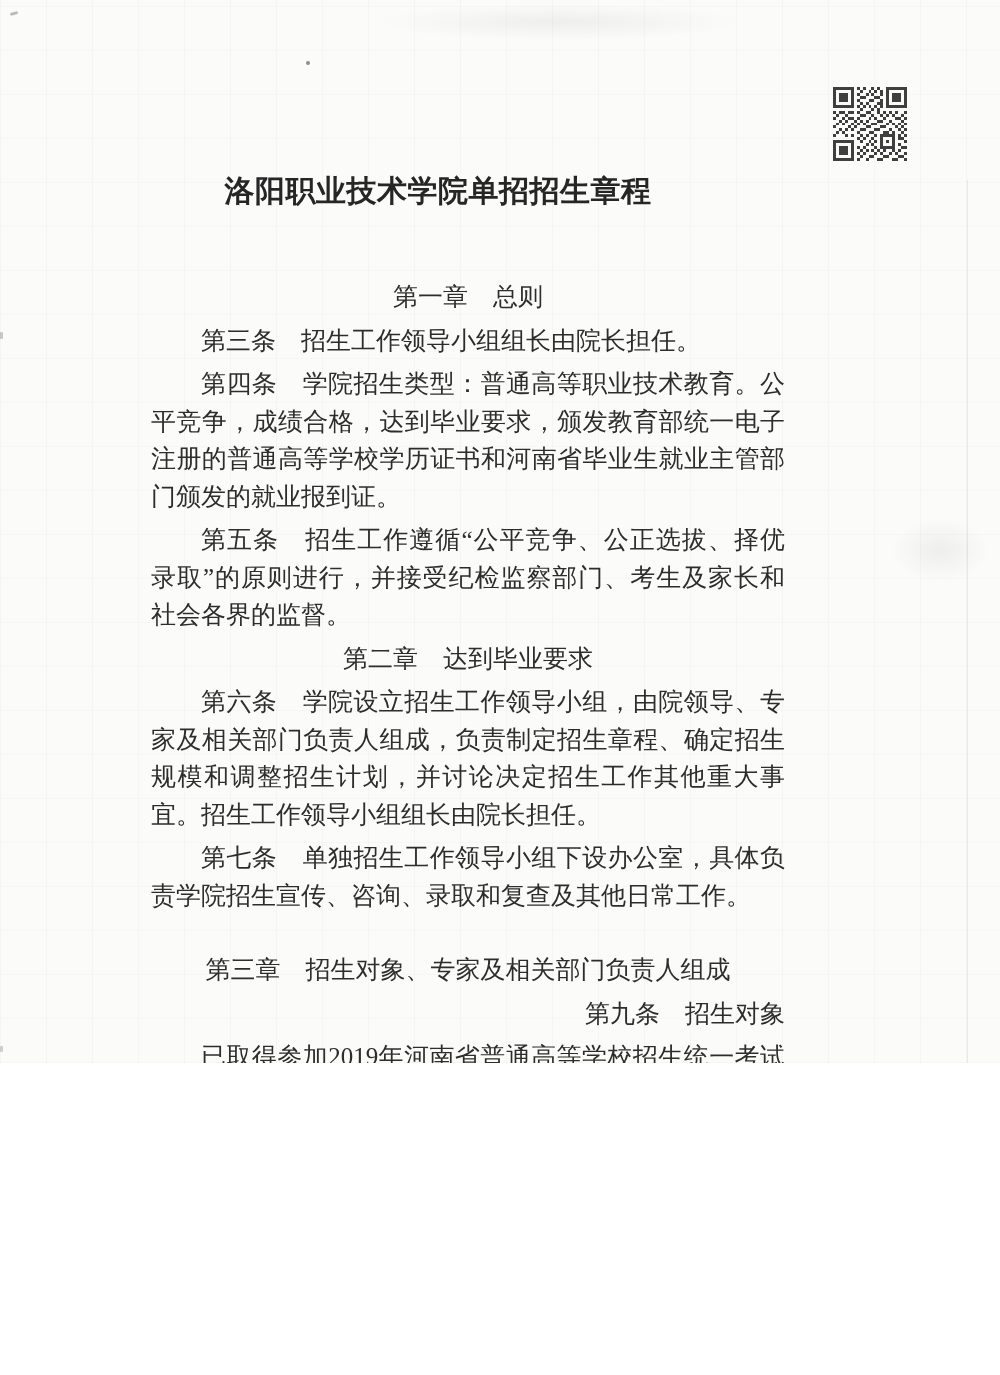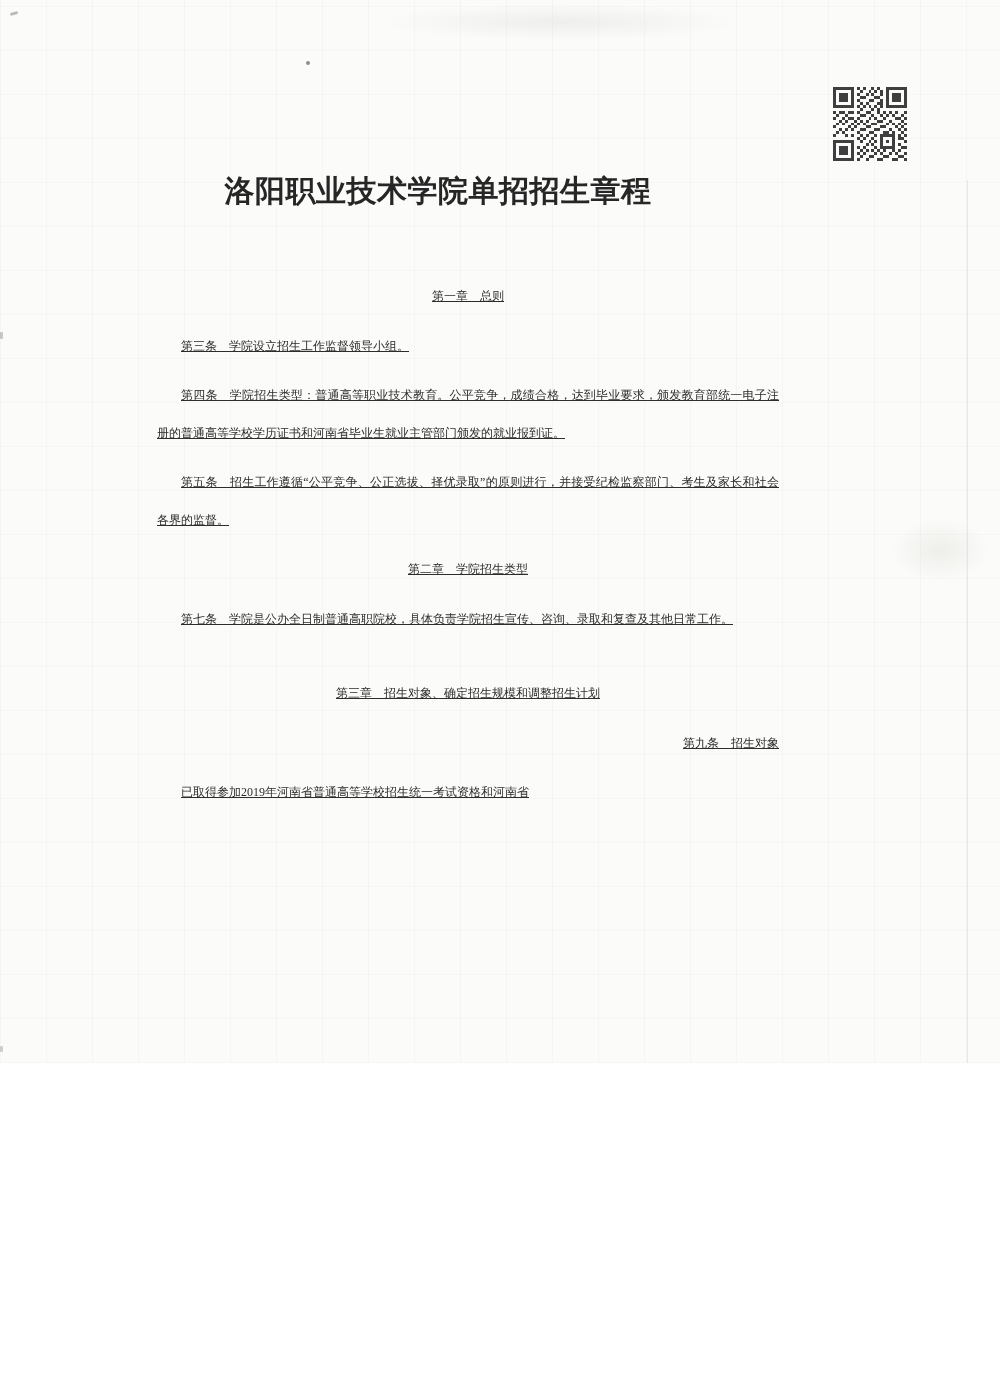--- a/index.html
+++ b/index.html
@@ -35,25 +35,24 @@
     position: relative;
     left: -30px;
     text-align: center;
     font-size: 30px;
     line-height: 42px;
     font-weight: 700;
     letter-spacing: 0.5px;
     color: #262626;
   }
   .doc p {
-    margin: 12px;
-    font-size: 12px;
+    margin: 6px;
+    font-size: 25px;
     line-height: 37.5px;
     letter-spacing: 0;
-    text-decoration: underline;
   }
   .chapter {
     text-align: center;
     text-indent: 0;
   }
   .chapter-1 { margin-top: 66px !important; }
   .chapter-3 { margin-top: 37px !important; }
   .para {
     text-indent: 2em;
     text-align: justify;
@@ -135,25 +134,26 @@
   <div class="speck speck-a"></div>
   <div class="speck speck-b"></div>
   <div class="speck speck-c"></div>
   <div class="speck speck-d"></div>
   <div class="fold-line"></div>
 
   <div class="doc">
     <h1 class="title">洛阳职业技术学院单招招生章程</h1>
 
     <p class="chapter chapter-1">第一章　总则</p>
-    <p class="para">第三条　学院设立招生工作监督领导小组。</p>
+    <p class="para">第三条　招生工作领导小组组长由院长担任。</p>
     <p class="para">第四条　学院招生类型：普通高等职业技术教育。公平竞争，成绩合格，达到毕业要求，颁发教育部统一电子注册的普通高等学校学历证书和河南省毕业生就业主管部门颁发的就业报到证。</p>
     <p class="para">第五条　招生工作遵循“公平竞争、公正选拔、择优录取”的原则进行，并接受纪检监察部门、考生及家长和社会各界的监督。</p>
 
-    <p class="chapter">第二章　学院招生类型</p>
-    <p class="para">第七条　学院是公办全日制普通高职院校，具体负责学院招生宣传、咨询、录取和复查及其他日常工作。</p>
+    <p class="chapter">第二章　达到毕业要求</p>
+    <p class="para">第六条　学院设立招生工作领导小组，由院领导、专家及相关部门负责人组成，负责制定招生章程、确定招生规模和调整招生计划，并讨论决定招生工作其他重大事宜。招生工作领导小组组长由院长担任。</p>
+    <p class="para">第七条　单独招生工作领导小组下设办公室，具体负责学院招生宣传、咨询、录取和复查及其他日常工作。</p>
 
-    <p class="chapter chapter-3">第三章　招生对象、确定招生规模和调整招生计划</p>
+    <p class="chapter chapter-3">第三章　招生对象、专家及相关部门负责人组成</p>
     <p class="plainline">第九条　招生对象</p>
     <p class="para">已取得参加2019年河南省普通高等学校招生统一考试资格和河南省</p>
   </div>
 
 </div>
 
 </body></html>

